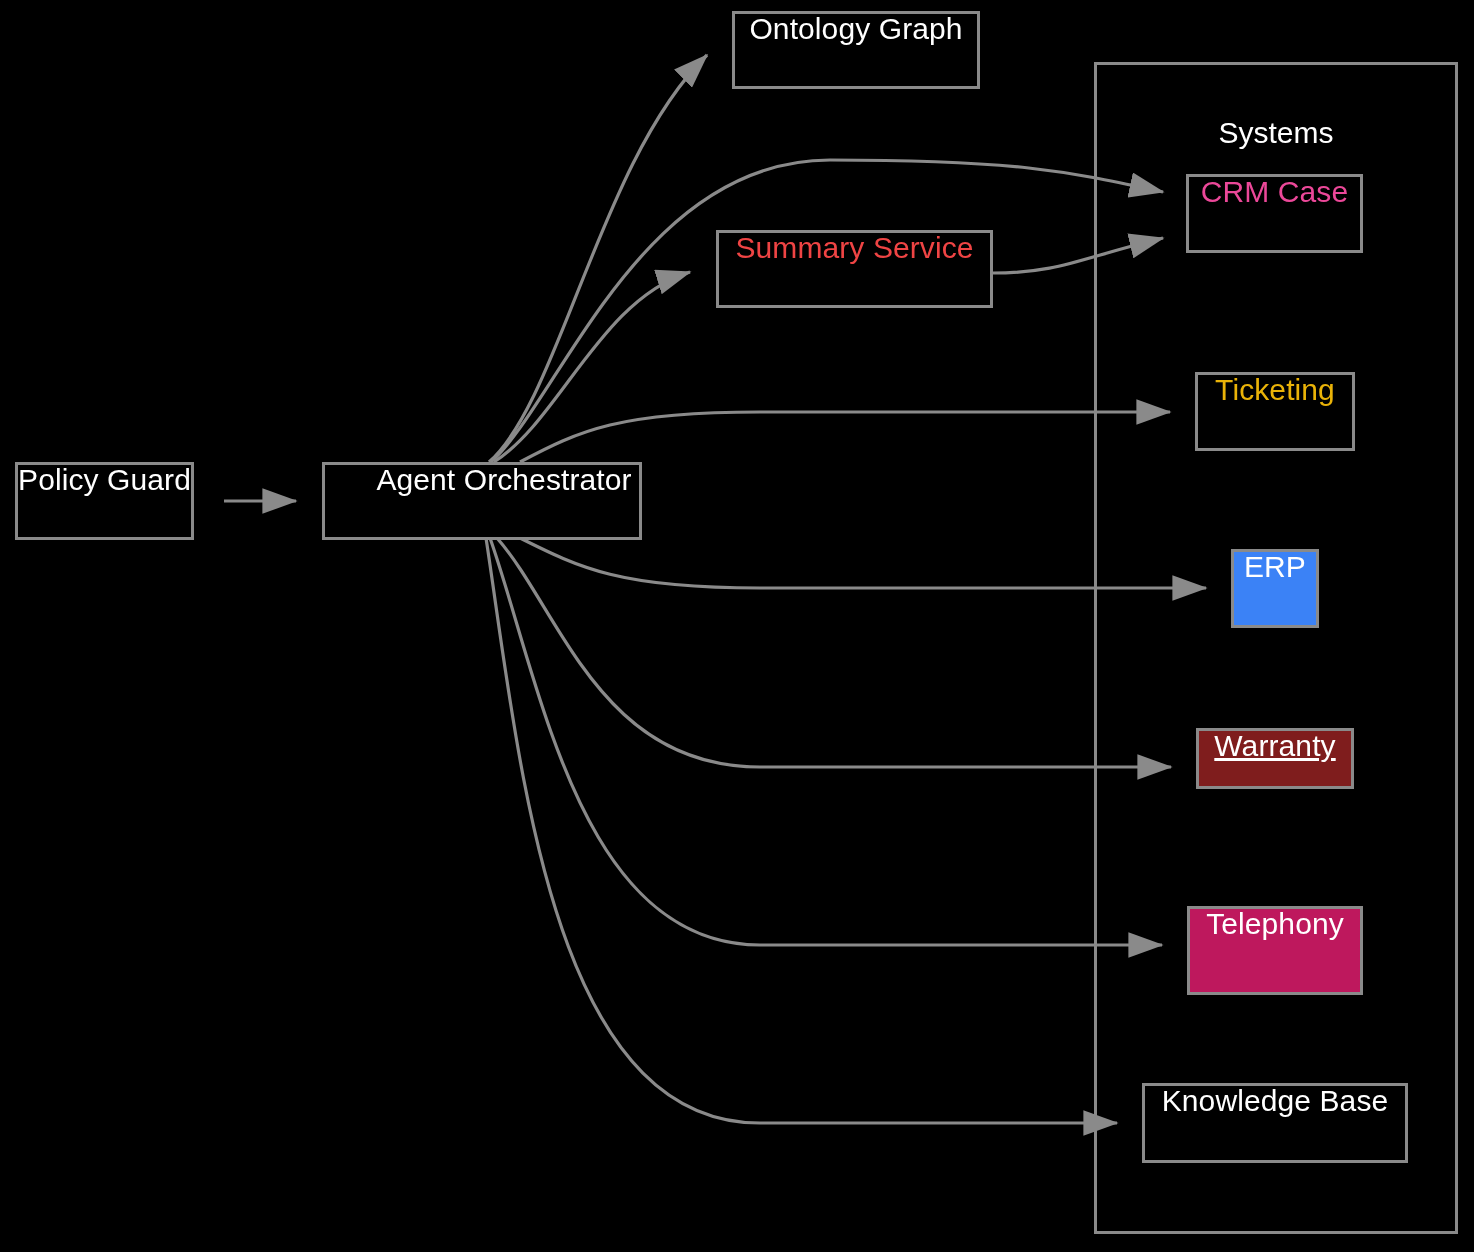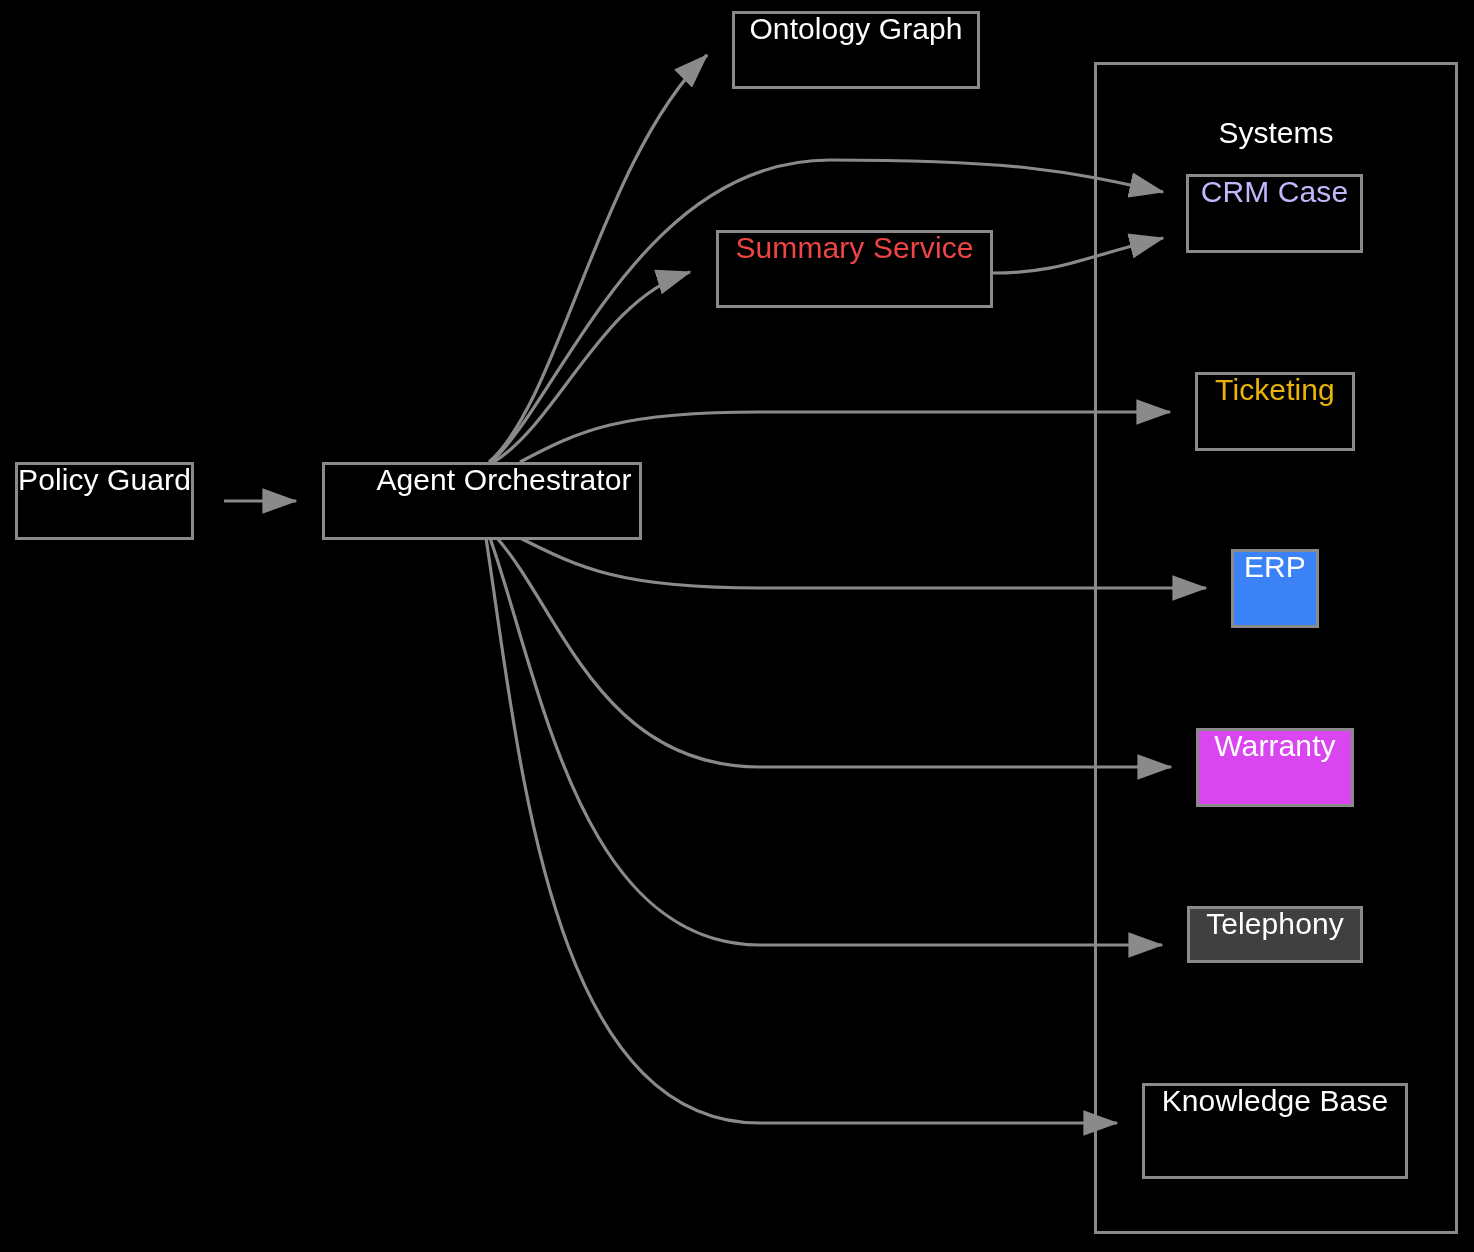--- a/index.html
+++ b/index.html
@@ -90,33 +90,33 @@
       </div>
       <div class="node" style="left: 322px; top: 462px; width: 320px; height: 78px; border-color: rgb(138, 138, 138); background: rgb(0, 0, 0); color: rgb(255, 255, 255); padding-left: 44px;">
         <span>Agent Orchestrator</span>
       </div>
       <div class="node" style="left: 732px; top: 11px; width: 248px; height: 78px; border-color: rgb(138, 138, 138); background: rgb(0, 0, 0); color: rgb(255, 255, 255);">
         <span>Ontology Graph</span>
       </div>
       <div class="node" style="left: 716px; top: 230px; width: 277px; height: 78px; border-color: rgb(138, 138, 138); background: rgb(0, 0, 0); color: #ef4444;">
         <span>Summary Service</span>
       </div>
-      <div class="node" style="left: 1186px; top: 174px; width: 177px; height: 79px; border-color: rgb(138, 138, 138); background: rgb(0, 0, 0); color: #c4b5fd;">
+      <div class="node" style="left: 1186px; top: 174px; width: 177px; height: 79px; border-color: rgb(138, 138, 138); background: rgb(0, 0, 0); color: #ec4899;">
         <span>CRM Case</span>
       </div>
       <div class="node" style="left: 1195px; top: 372px; width: 160px; height: 79px; border-color: rgb(138, 138, 138); background: rgb(0, 0, 0); color: #eab308;">
         <span>Ticketing</span>
       </div>
       <div class="node" style="left: 1231px; top: 549px; width: 88px; height: 79px; border-color: rgb(138, 138, 138); background: #3b82f6; color: rgb(255, 255, 255);">
         <span>ERP</span>
       </div>
-      <div class="node" style="left: 1196px; top: 728px; width: 158px; height: 79px; border-color: rgb(138, 138, 138); background: #d946ef; color: rgb(255, 255, 255);">
+      <div class="node" style="left: 1196px; top: 728px; width: 158px; height: 61px; border-color: rgb(138, 138, 138); background: #7f1d1d; color: rgb(255, 255, 255); text-decoration: underline;">
         <span>Warranty</span>
       </div>
-      <div class="node" style="left: 1187px; top: 906px; width: 176px; height: 57px; border-color: rgb(138, 138, 138); background: #404040; color: rgb(255, 255, 255);">
+      <div class="node" style="left: 1187px; top: 906px; width: 176px; height: 89px; border-color: rgb(138, 138, 138); background: #be185d; color: rgb(255, 255, 255);">
         <span>Telephony</span>
       </div>
-      <div class="node" style="left: 1142px; top: 1083px; width: 266px; height: 96px; border-color: rgb(138, 138, 138); background: rgb(0, 0, 0); color: rgb(255, 255, 255);">
+      <div class="node" style="left: 1142px; top: 1083px; width: 266px; height: 80px; border-color: rgb(138, 138, 138); background: rgb(0, 0, 0); color: rgb(255, 255, 255);">
         <span>Knowledge Base</span>
       </div>
     </div>
 
 </div>
 
 </body></html>

